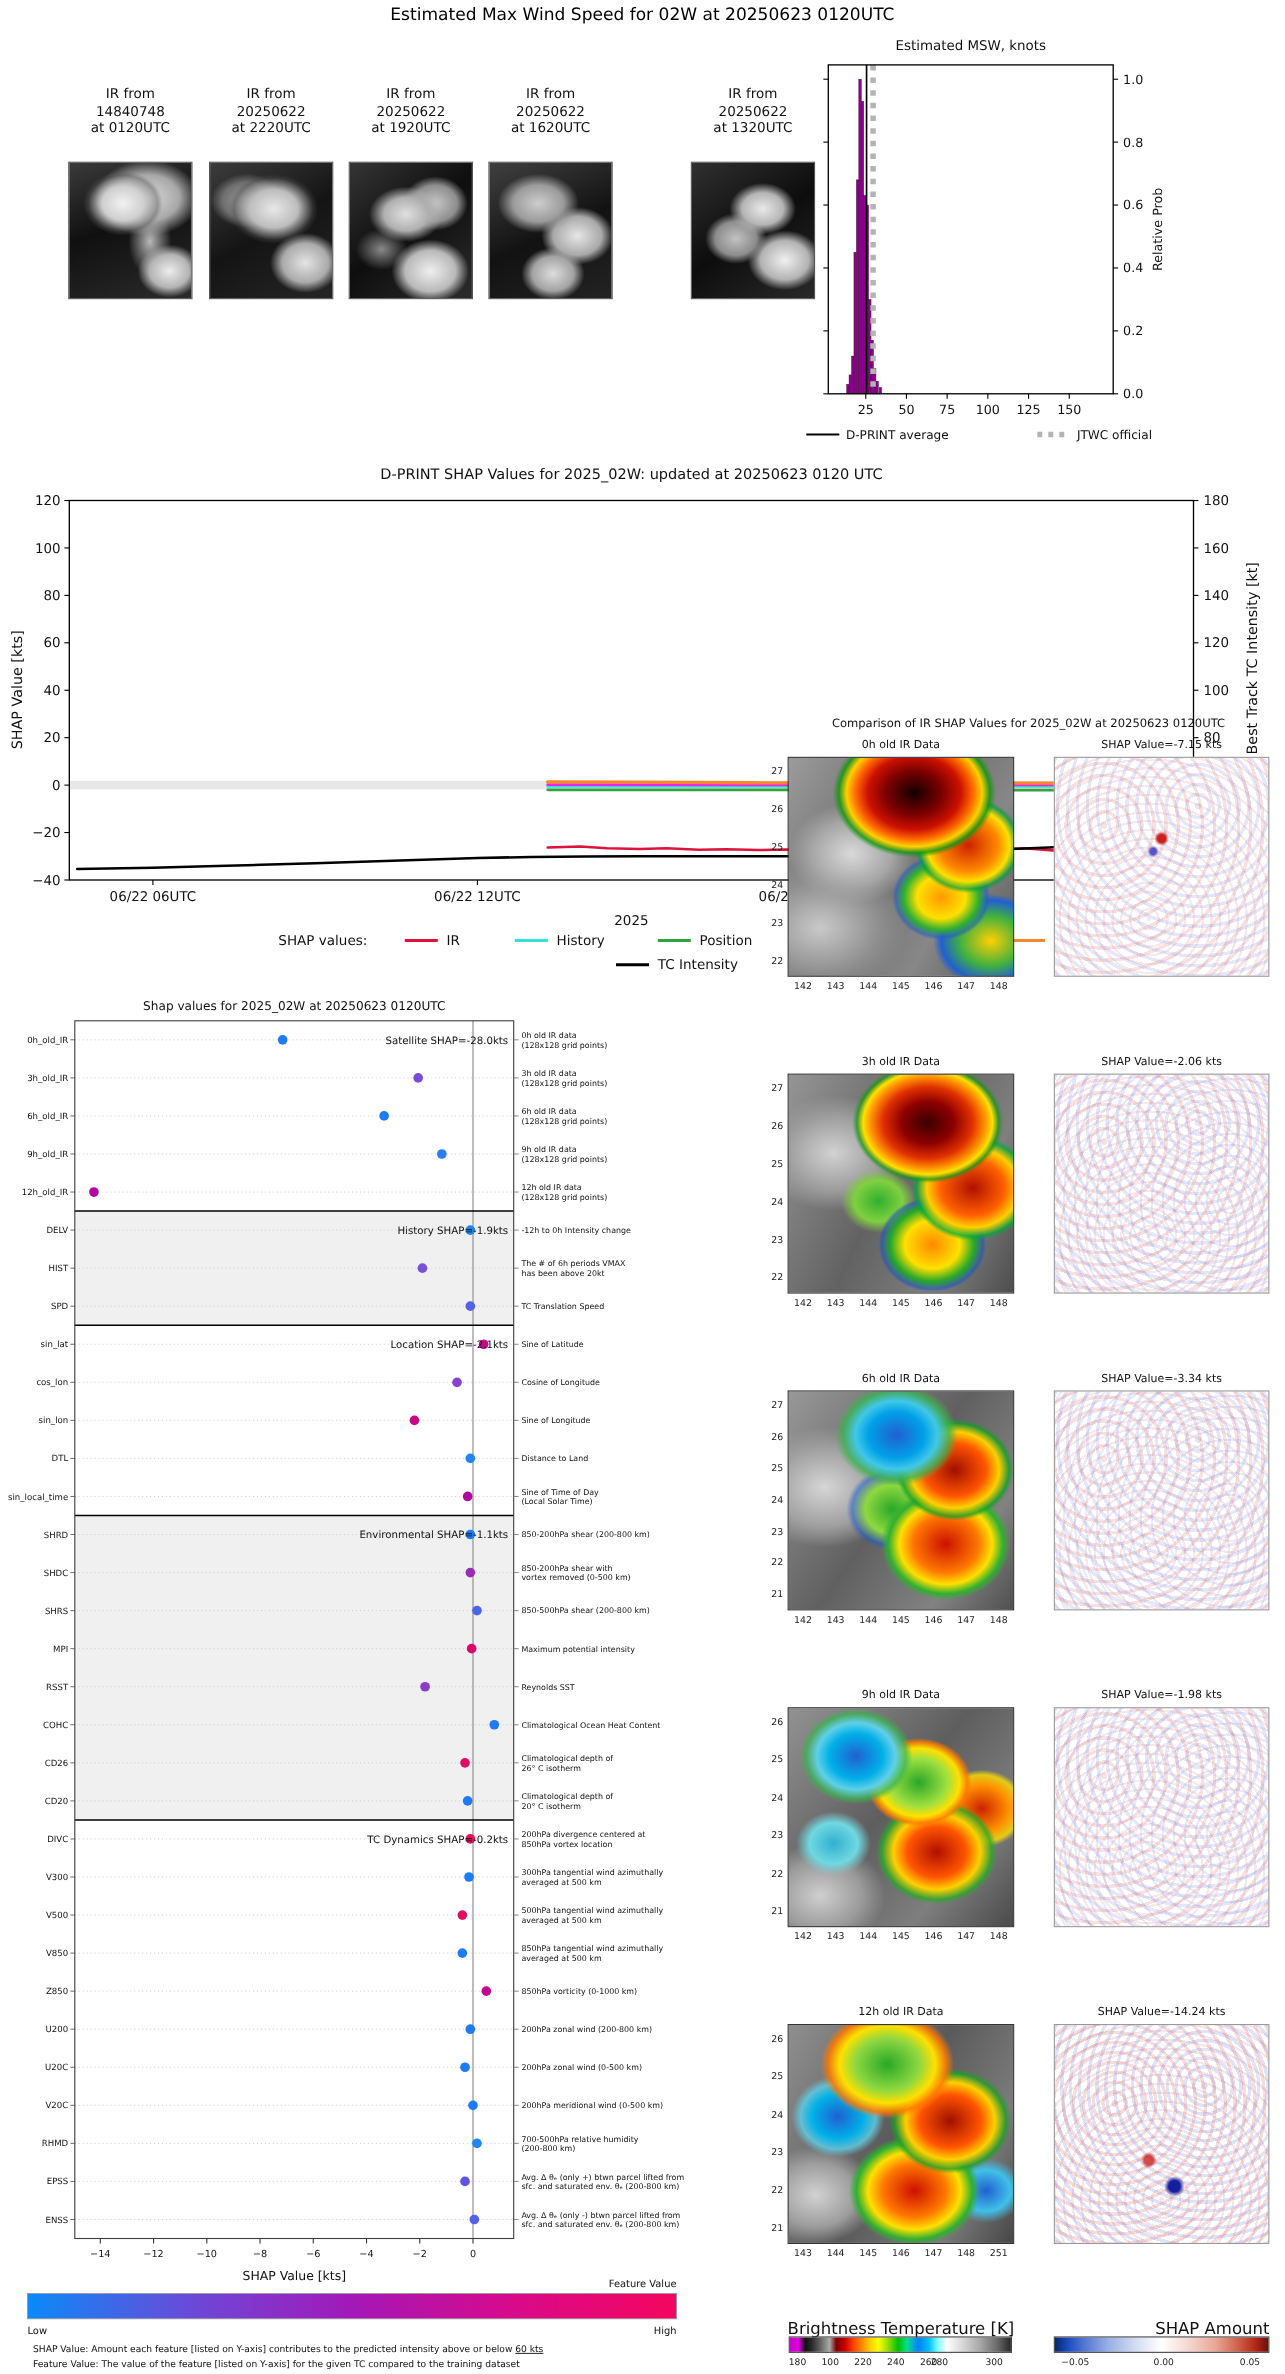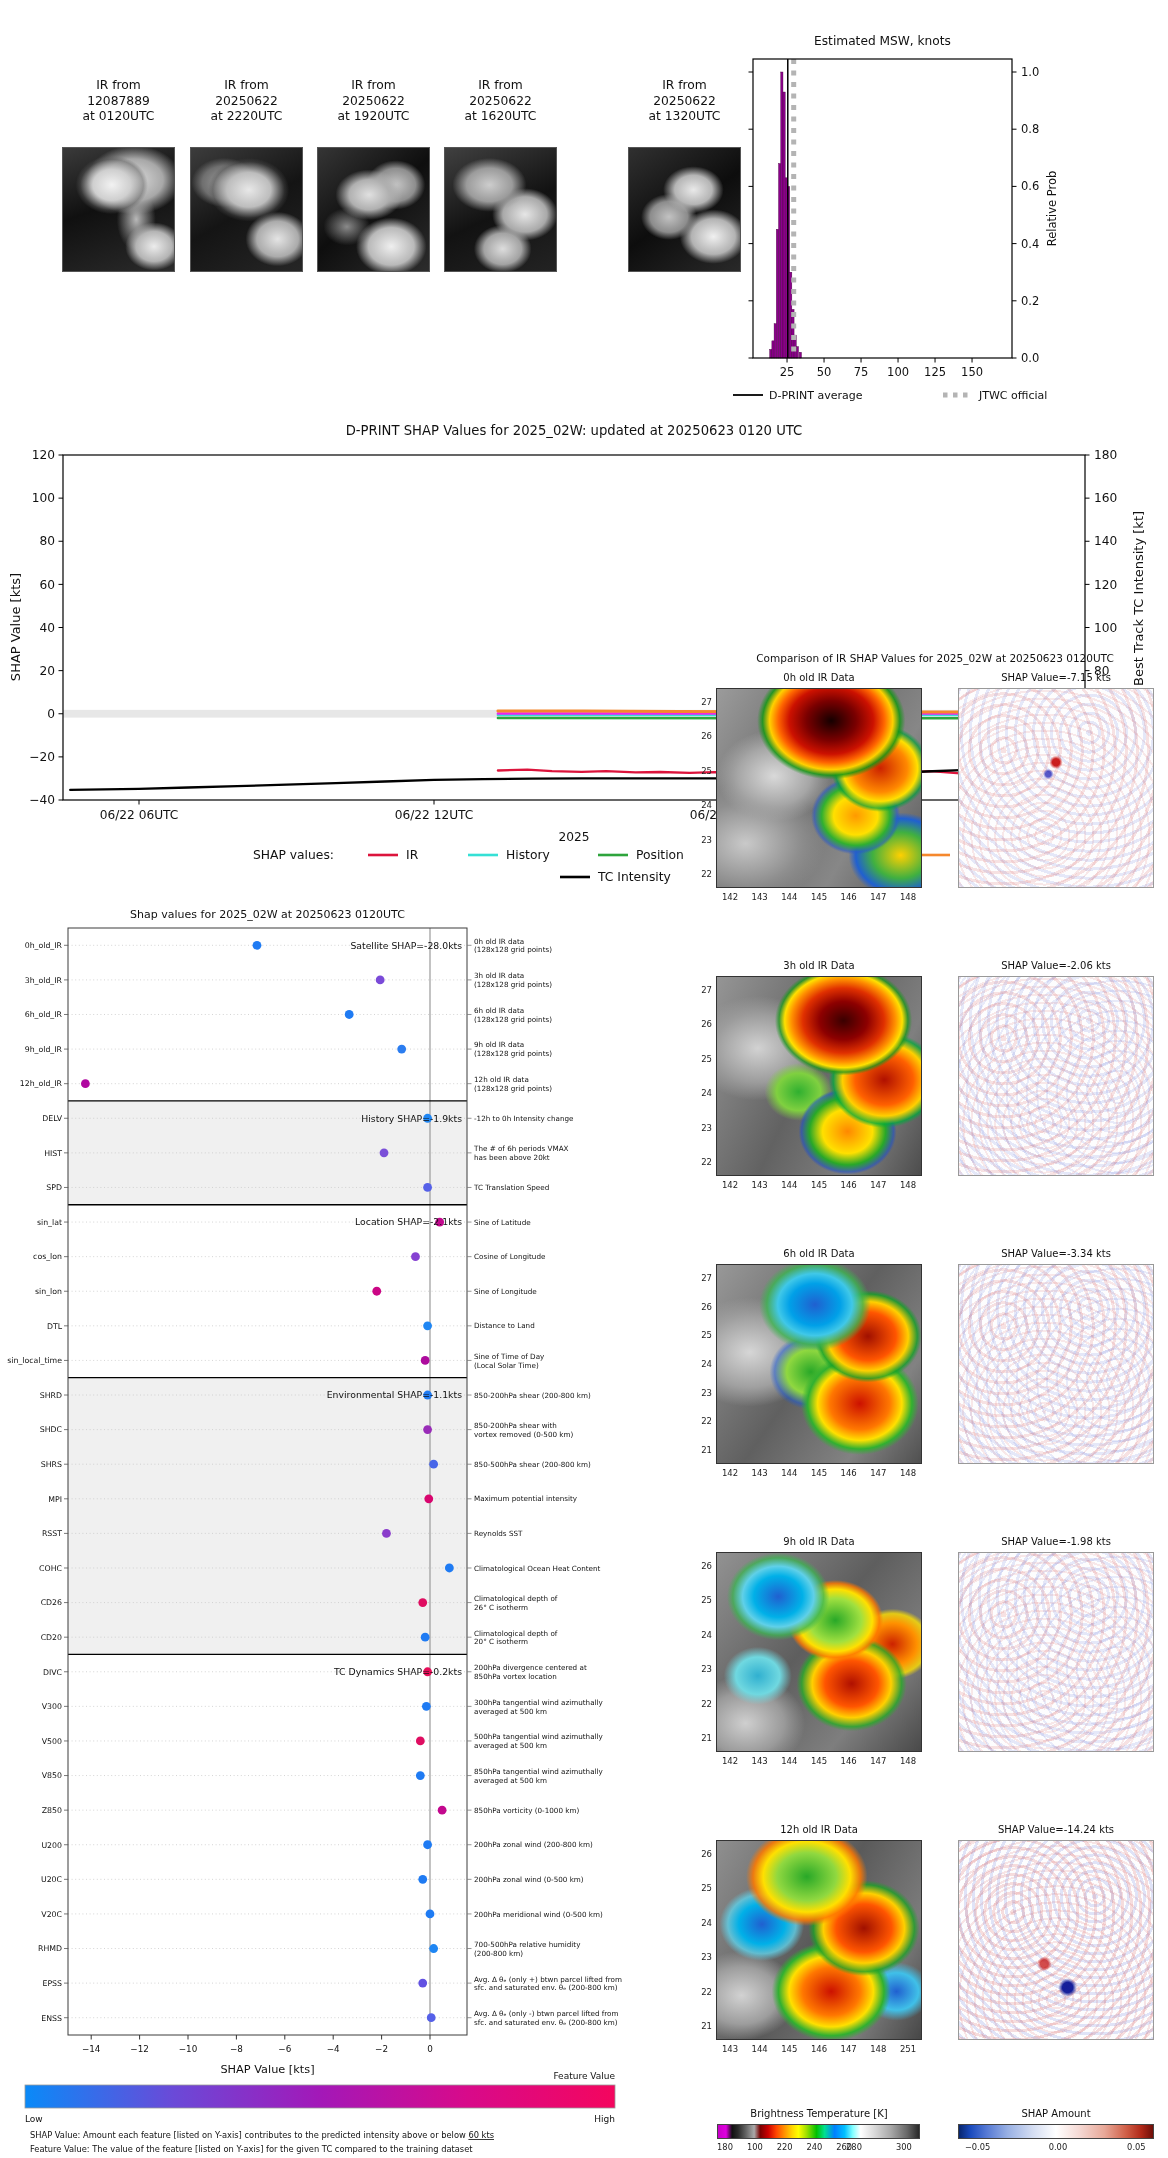--- a/index.html
+++ b/index.html
@@ -94,34 +94,35 @@
   .s4{background-image:
     radial-gradient(13px 13px at 56% 74%, rgba(10,20,150,.95) 0 40%, rgba(255,255,255,0) 72%),
     radial-gradient(10px 10px at 44% 62%, rgba(200,30,30,.8) 0 40%, rgba(255,255,255,0) 72%),
     repeating-radial-gradient(circle at 28% 36%, rgba(215,90,90,.2) 0 3px, rgba(255,255,255,0) 3px 9px),
     repeating-radial-gradient(circle at 70% 28%, rgba(90,110,215,.18) 0 3px, rgba(255,255,255,0) 3px 8px),
     repeating-radial-gradient(circle at 50% 80%, rgba(215,90,90,.15) 0 2px, rgba(255,255,255,0) 2px 8px)}
   .latcol{position:absolute;width:24px}
   .latcol span{position:absolute;right:2px;font-size:8.5px;color:#222;line-height:10px}
   .loncol{position:absolute;height:12px}
   .loncol span{position:absolute;width:28px;text-align:center;font-size:8.5px;color:#222}
-  .cb-title{position:absolute;text-align:center;font-size:10px;color:#111}
+  .cb-title{position:absolute;text-align:right;font-size:15px;color:#111}
   .cb-bar{position:absolute;border:1px solid #444;box-sizing:border-box}
   .bt-bar{background:linear-gradient(90deg,#c800c8 0%,#e000e0 4%,#101010 7%,#2a2a2a 10%,#666 14%,#aaa 18%,#7a0000 21%,#cc0000 25%,#ff4500 29%,#ff9000 33%,#ffd700 37%,#ffff00 40%,#a0e000 44%,#00c000 49%,#00e090 53%,#0080ff 58%,#00c0ff 63%,#80ffff 67%,#ffffff 71%,#d8d8d8 78%,#a8a8a8 86%,#686868 94%,#282828 100%)}
   .sv-bar{background:linear-gradient(90deg,#08266e 0%,#1b4bbd 6%,#5478d4 14%,#98b0e4 25%,#d4ddf2 38%,#ffffff 50%,#f5d9d4 62%,#e8a898 75%,#d06048 86%,#b02818 94%,#6e0e08 100%)}
   .cbtick{position:absolute;font-size:8.3px;color:#222;text-align:center}
 </style>
 </head>
 <body>
 
 <div id="page">
+  <div id="figure-title">Estimated Max Wind Speed for 02W at 20250623 0120UTC</div>
   <div id="thumbs-root" class="abs" style="left:0;top:0;width:1036px;height:300px">
       <div class="thumb-label" style="position:absolute;left:50px;top:78px;width:137px">
         <div>IR from</div>
-        <div>12087889</div>
+        <div>14840748</div>
         <div>at 0120UTC</div>
       </div>
       <div class="irthumb t0" style="position:absolute;left:62px;top:147px"></div>
       <div class="thumb-label" style="position:absolute;left:178px;top:78px;width:137px">
         <div>IR from</div>
         <div>20250622</div>
         <div>at 2220UTC</div>
       </div>
       <div class="irthumb t1" style="position:absolute;left:190px;top:147px"></div>
       <div class="thumb-label" style="position:absolute;left:305px;top:78px;width:137px">

